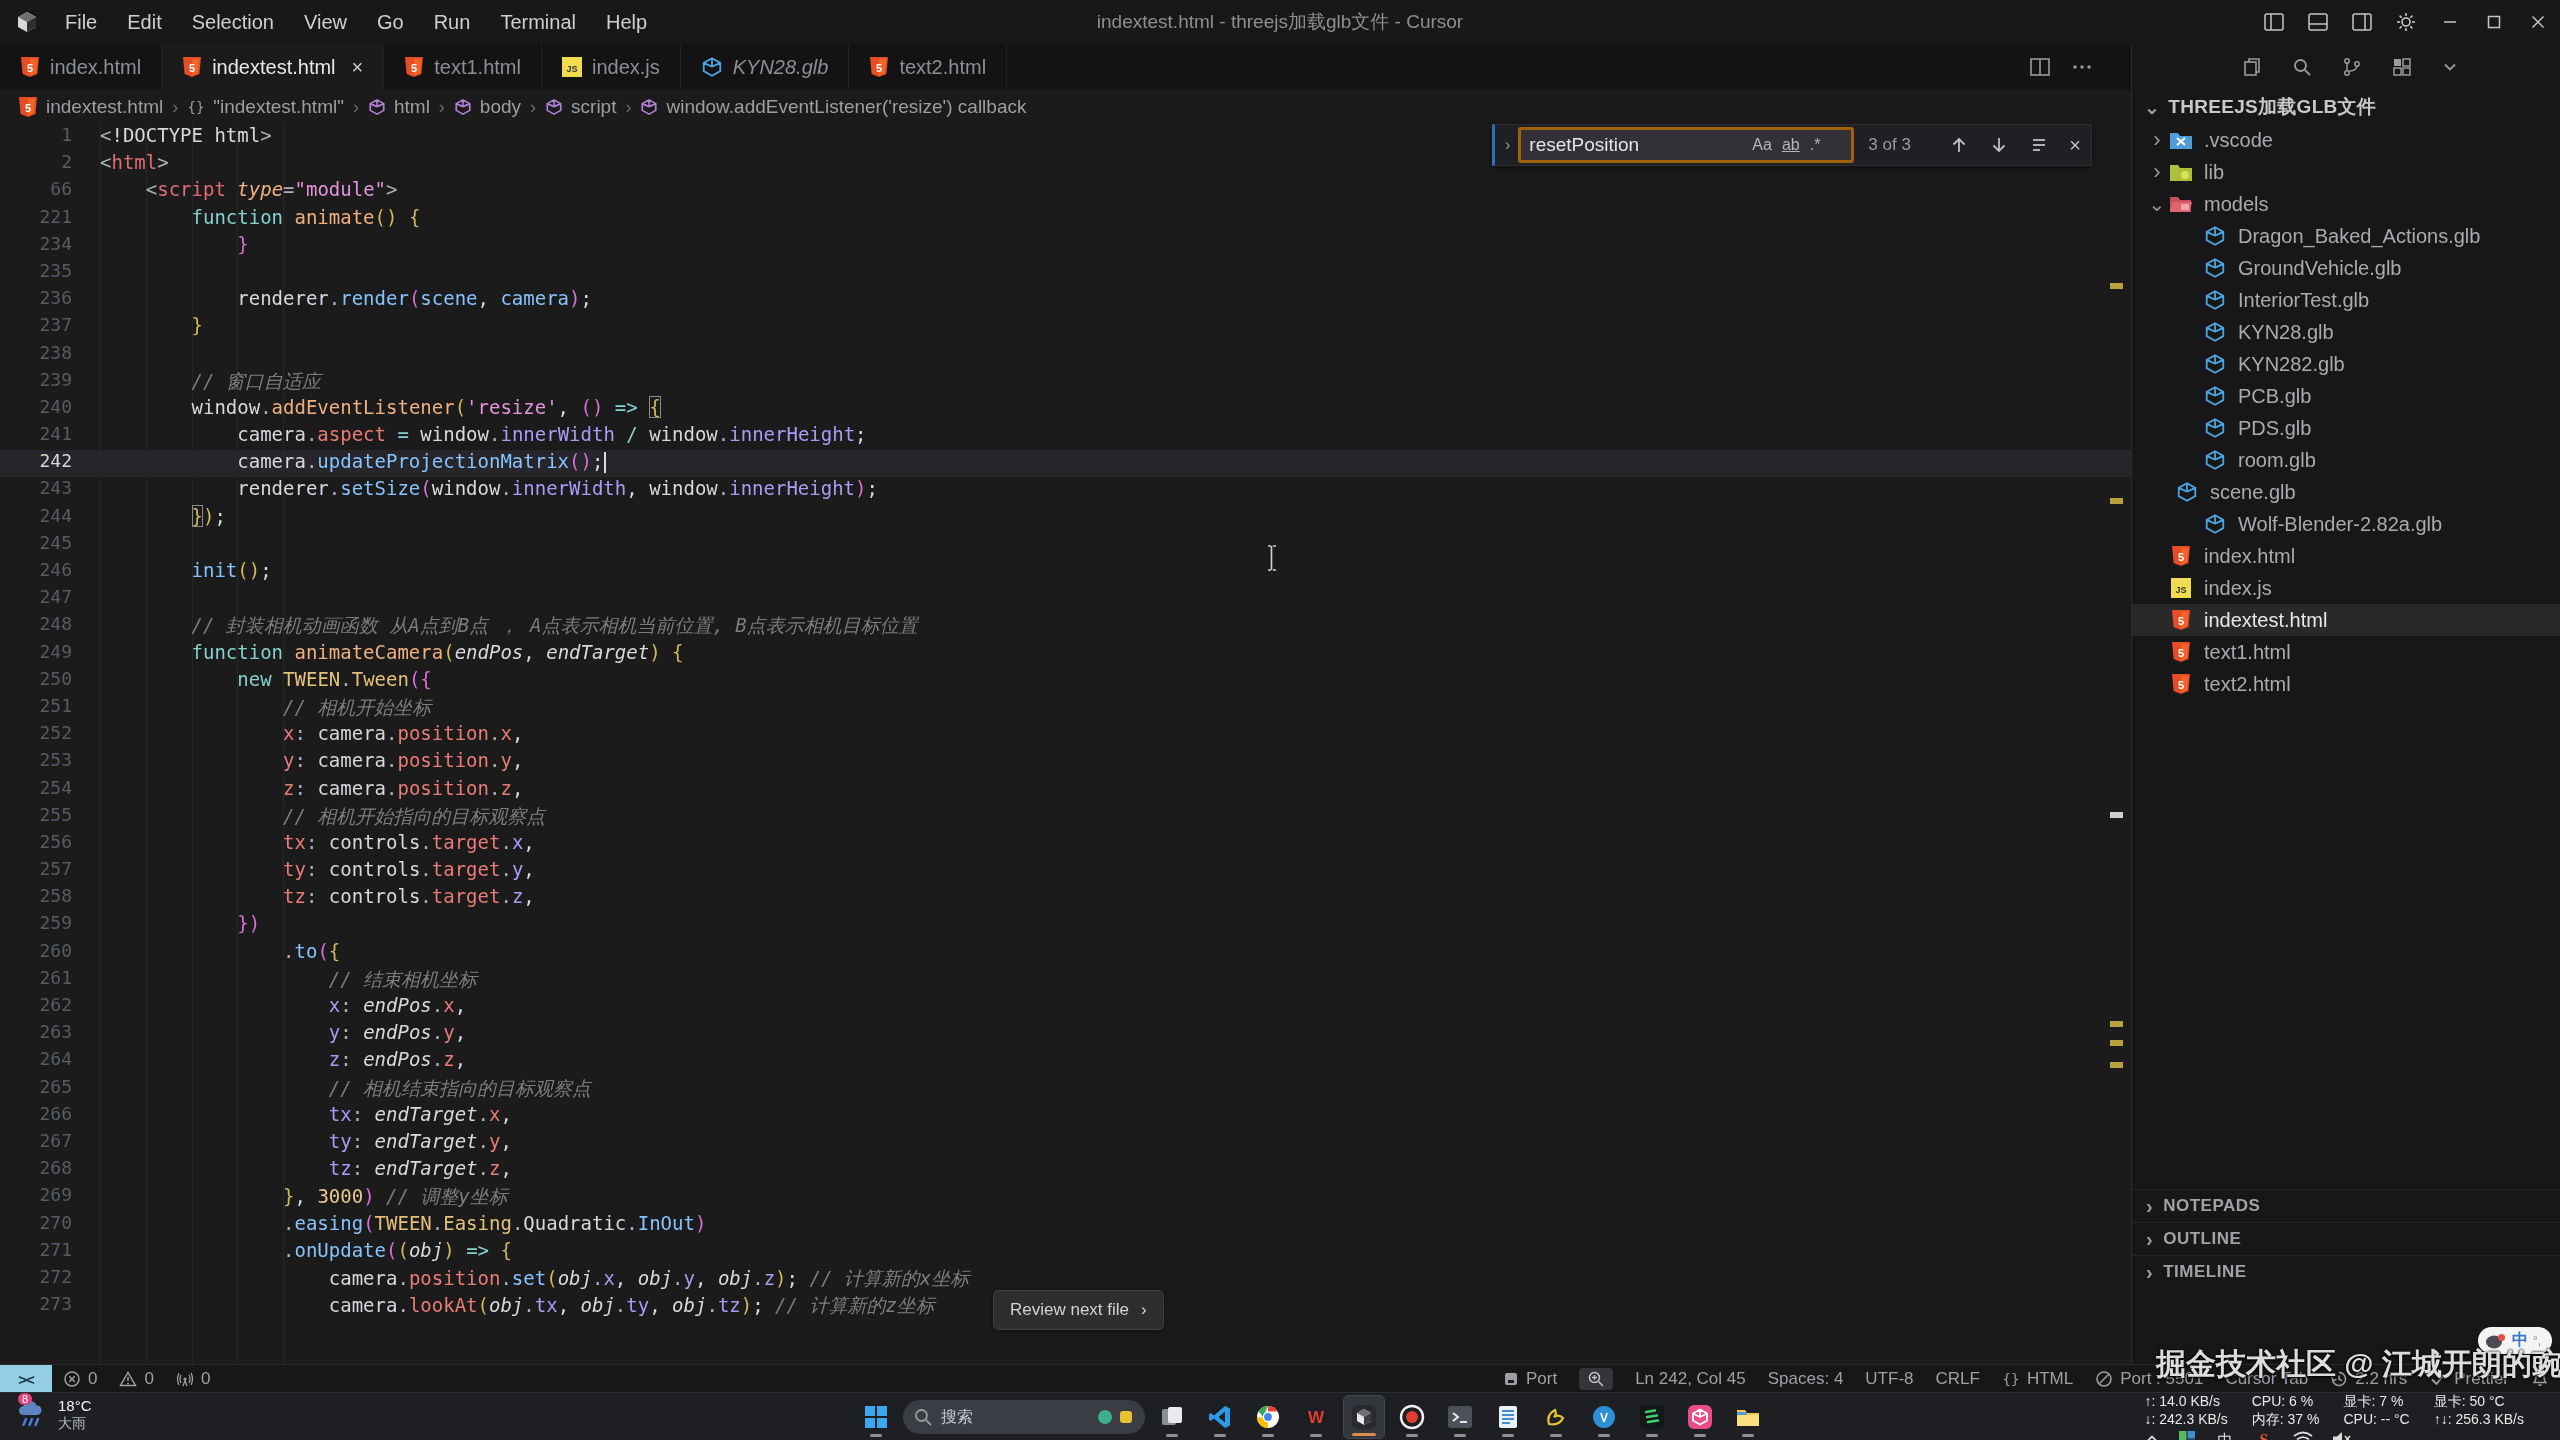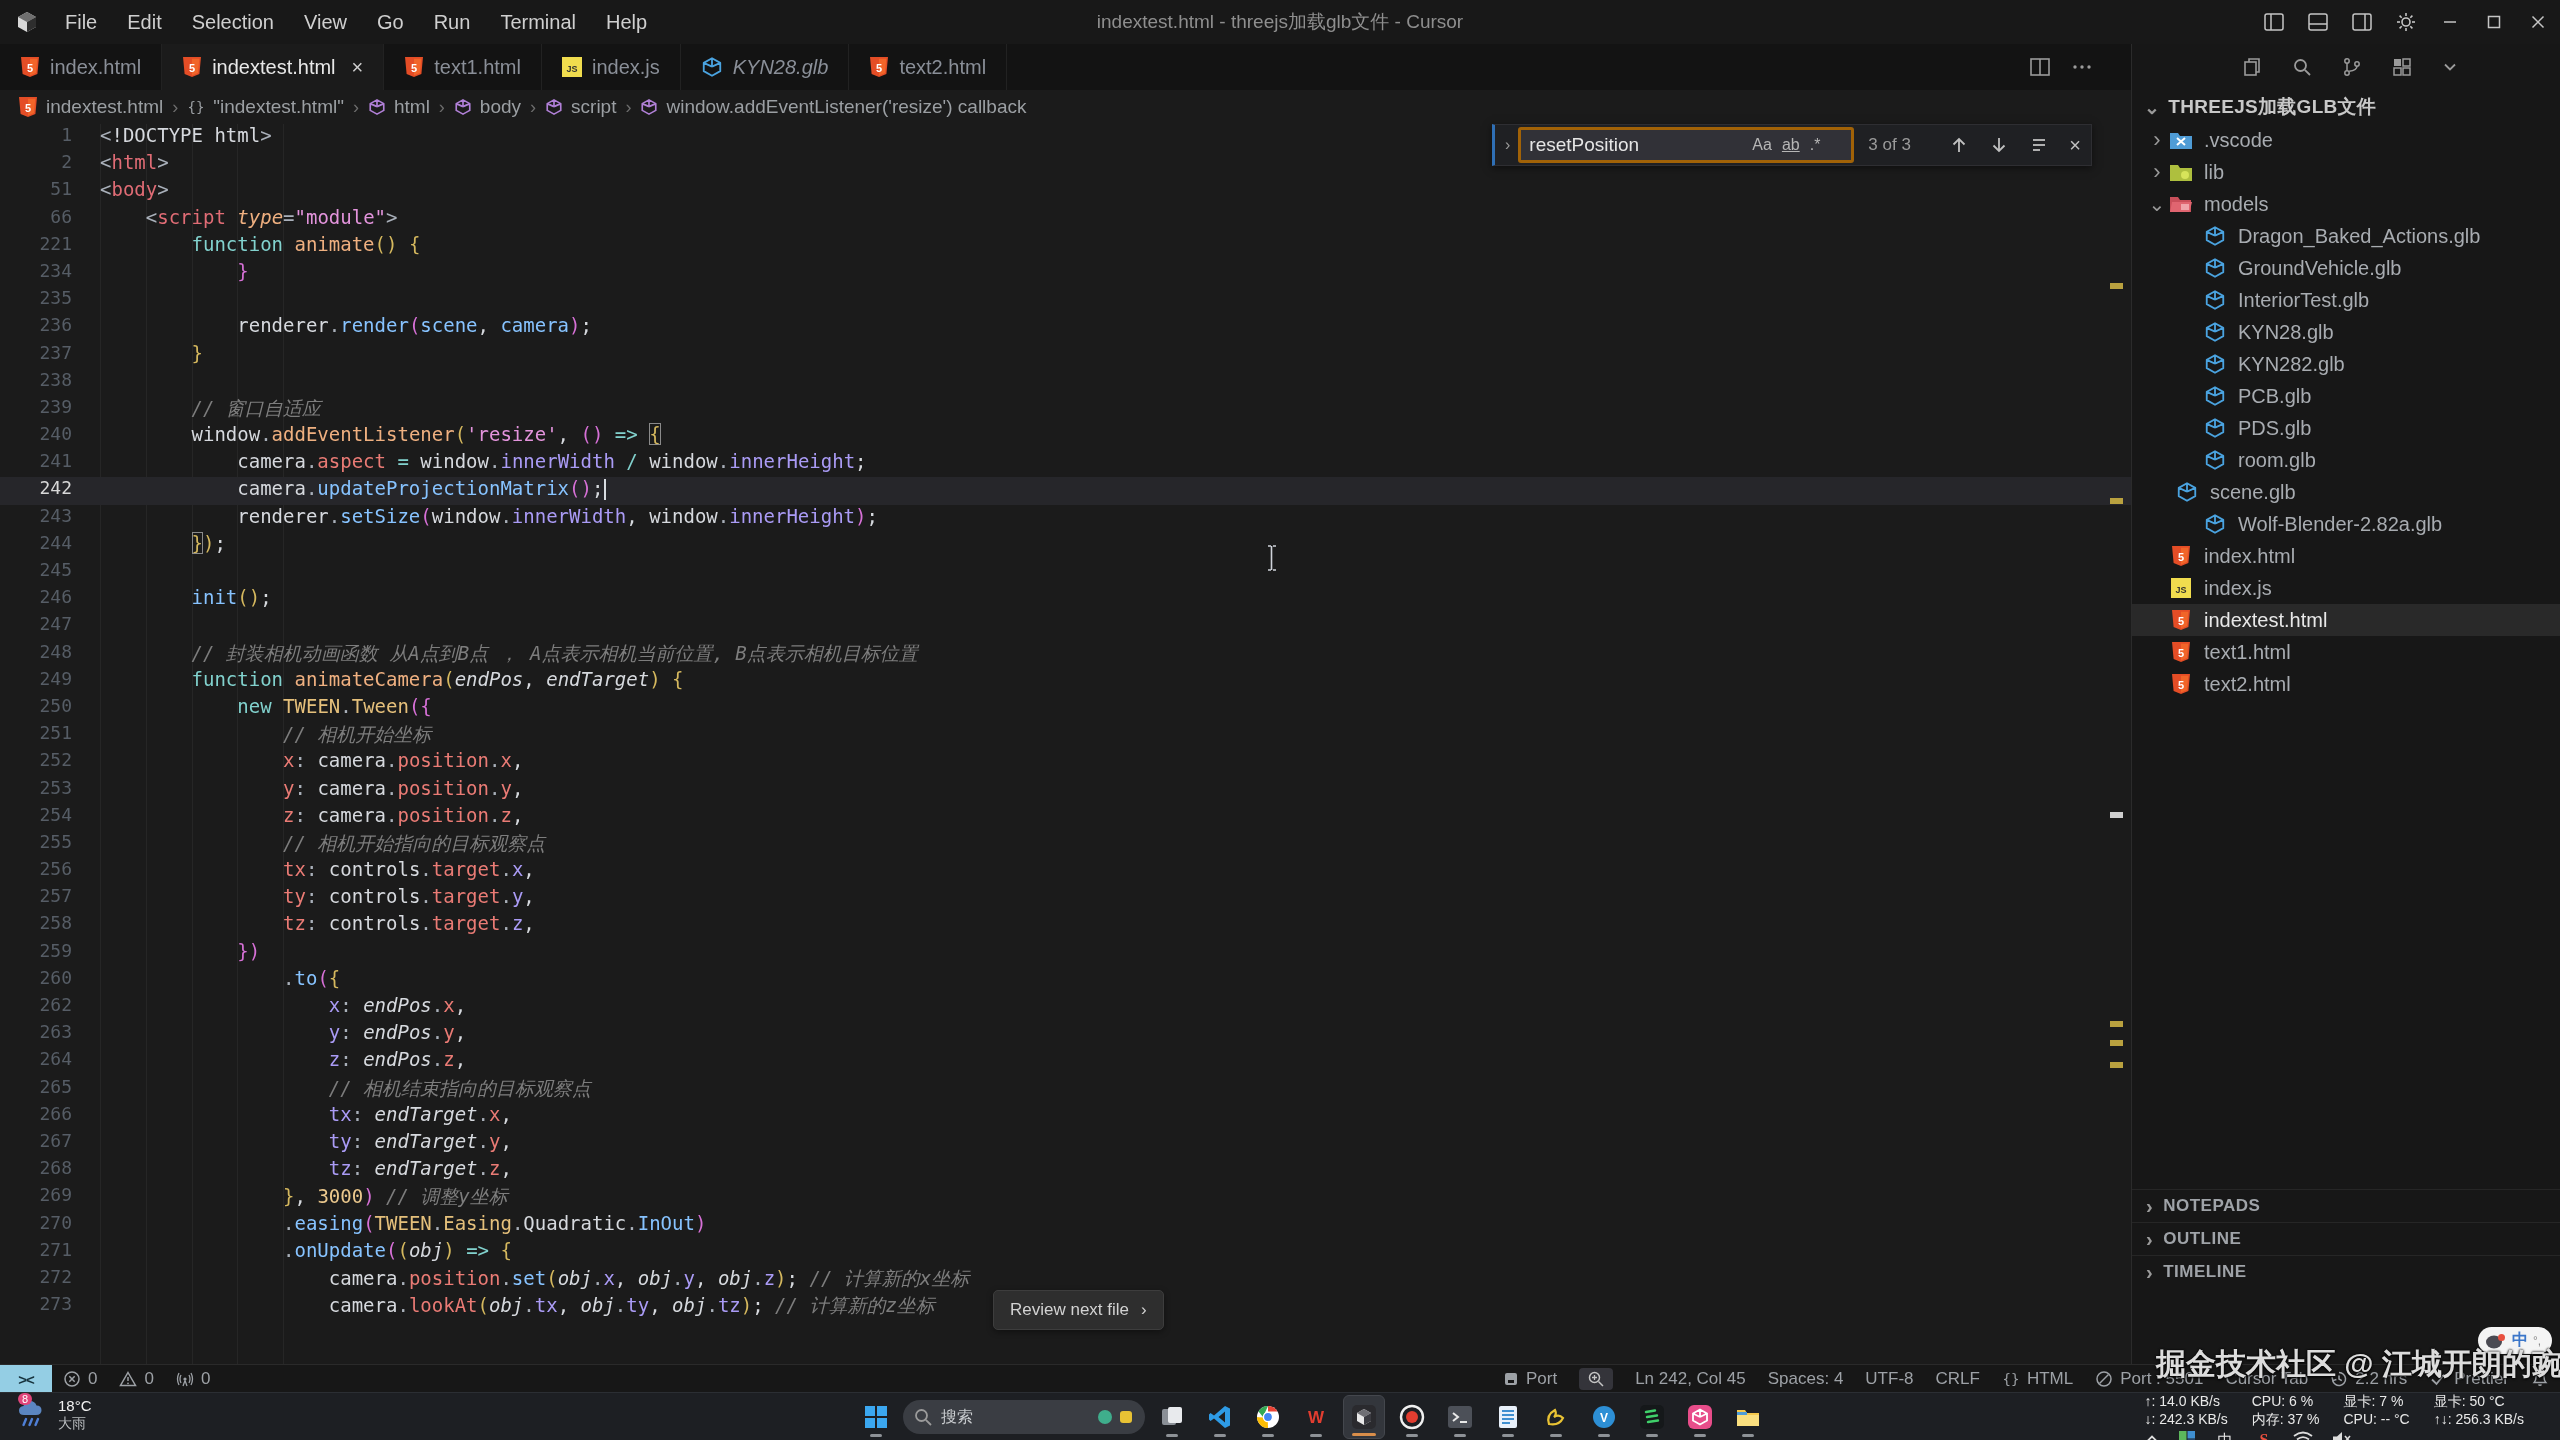--- a/index.html
+++ b/index.html
@@ -322,21 +322,20 @@
     <div class="guides">
         <div class="guide" style="left: 100px;"></div>
         <div class="guide" style="left: 145.76px;"></div>
         <div class="guide" style="left: 191.52px;"></div>
         <div class="guide" style="left: 237.28px;"></div>
         <div class="guide" style="left: 283.04px;"></div>
       </div>
     <div id="code">
         <div class="code-row"><div class="gutter">1</div><div class="codetext"><span class="tk-d">&lt;</span><span class="tk-p">!DOCTYPE html</span><span class="tk-d">&gt;</span></div></div>
         <div class="code-row"><div class="gutter">2</div><div class="codetext"><span class="tk-d">&lt;</span><span class="tk-tg">html</span><span class="tk-d">&gt;</span></div></div>
-        <div class="code-row"><div class="gutter">51</div><div class="codetext"><span class="tk-d">&lt;</span><span class="tk-tg">body</span><span class="tk-d">&gt;</span></div></div>
         <div class="code-row"><div class="gutter">66</div><div class="codetext"><span class="tk-p">    </span><span class="tk-d">&lt;</span><span class="tk-tg">script</span><span class="tk-p"> </span><span class="tk-at">type</span><span class="tk-d">=</span><span class="tk-s">"module"</span><span class="tk-d">&gt;</span></div></div>
         <div class="code-row"><div class="gutter">221</div><div class="codetext"><span class="tk-p">        </span><span class="tk-k">function</span><span class="tk-p"> </span><span class="tk-f">animate</span><span class="tk-g1">()</span><span class="tk-p"> </span><span class="tk-g1">{</span></div></div>
         <div class="code-row"><div class="gutter">234</div><div class="codetext"><span class="tk-p">            </span><span class="tk-g2">}</span></div></div>
         <div class="code-row"><div class="gutter">235</div><div class="codetext"></div></div>
         <div class="code-row"><div class="gutter">236</div><div class="codetext"><span class="tk-p">            renderer</span><span class="tk-d">.</span><span class="tk-b">render</span><span class="tk-g2">(</span><span class="tk-b">scene</span><span class="tk-p">, </span><span class="tk-b">camera</span><span class="tk-g2">)</span><span class="tk-p">;</span></div></div>
         <div class="code-row"><div class="gutter">237</div><div class="codetext"><span class="tk-p">        </span><span class="tk-g1">}</span></div></div>
         <div class="code-row"><div class="gutter">238</div><div class="codetext"></div></div>
         <div class="code-row"><div class="gutter">239</div><div class="codetext"><span class="tk-p">        </span><span class="tk-m">// 窗口自适应</span></div></div>
         <div class="code-row"><div class="gutter">240</div><div class="codetext"><span class="tk-p">        window</span><span class="tk-d">.</span><span class="tk-f">addEventListener</span><span class="tk-g1">(</span><span class="tk-s">'resize'</span><span class="tk-p">, </span><span class="tk-g2">()</span><span class="tk-p"> </span><span class="tk-t">=&gt;</span><span class="tk-p"> </span><span class="tk-g1m">{</span></div></div>
         <div class="code-row"><div class="gutter">241</div><div class="codetext"><span class="tk-p">            camera</span><span class="tk-d">.</span><span class="tk-r">aspect</span><span class="tk-p"> </span><span class="tk-t">=</span><span class="tk-p"> window</span><span class="tk-d">.</span><span class="tk-v">innerWidth</span><span class="tk-p"> </span><span class="tk-t">/</span><span class="tk-p"> window</span><span class="tk-d">.</span><span class="tk-v">innerHeight</span><span class="tk-p">;</span></div></div>
@@ -352,20 +351,21 @@
         <div class="code-row"><div class="gutter">251</div><div class="codetext"><span class="tk-p">                </span><span class="tk-m">// 相机开始坐标</span></div></div>
         <div class="code-row"><div class="gutter">252</div><div class="codetext"><span class="tk-p">                </span><span class="tk-r">x</span><span class="tk-d">: </span><span class="tk-p">camera</span><span class="tk-d">.</span><span class="tk-r">position</span><span class="tk-d">.</span><span class="tk-r">x</span><span class="tk-p">,</span></div></div>
         <div class="code-row"><div class="gutter">253</div><div class="codetext"><span class="tk-p">                </span><span class="tk-r">y</span><span class="tk-d">: </span><span class="tk-p">camera</span><span class="tk-d">.</span><span class="tk-r">position</span><span class="tk-d">.</span><span class="tk-r">y</span><span class="tk-p">,</span></div></div>
         <div class="code-row"><div class="gutter">254</div><div class="codetext"><span class="tk-p">                </span><span class="tk-r">z</span><span class="tk-d">: </span><span class="tk-p">camera</span><span class="tk-d">.</span><span class="tk-r">position</span><span class="tk-d">.</span><span class="tk-r">z</span><span class="tk-p">,</span></div></div>
         <div class="code-row"><div class="gutter">255</div><div class="codetext"><span class="tk-p">                </span><span class="tk-m">// 相机开始指向的目标观察点</span></div></div>
         <div class="code-row"><div class="gutter">256</div><div class="codetext"><span class="tk-p">                </span><span class="tk-r">tx</span><span class="tk-d">: </span><span class="tk-p">controls</span><span class="tk-d">.</span><span class="tk-r">target</span><span class="tk-d">.</span><span class="tk-v">x</span><span class="tk-p">,</span></div></div>
         <div class="code-row"><div class="gutter">257</div><div class="codetext"><span class="tk-p">                </span><span class="tk-r">ty</span><span class="tk-d">: </span><span class="tk-p">controls</span><span class="tk-d">.</span><span class="tk-r">target</span><span class="tk-d">.</span><span class="tk-v">y</span><span class="tk-p">,</span></div></div>
         <div class="code-row"><div class="gutter">258</div><div class="codetext"><span class="tk-p">                </span><span class="tk-r">tz</span><span class="tk-d">: </span><span class="tk-p">controls</span><span class="tk-d">.</span><span class="tk-r">target</span><span class="tk-d">.</span><span class="tk-v">z</span><span class="tk-p">,</span></div></div>
         <div class="code-row"><div class="gutter">259</div><div class="codetext"><span class="tk-p">            </span><span class="tk-g2">})</span></div></div>
         <div class="code-row"><div class="gutter">260</div><div class="codetext"><span class="tk-p">                </span><span class="tk-d">.</span><span class="tk-b">to</span><span class="tk-g2">(</span><span class="tk-g1">{</span></div></div>
+        <div class="code-row"><div class="gutter">261</div><div class="codetext"><span class="tk-p">                    </span><span class="tk-m">// 结束相机坐标</span></div></div>
         <div class="code-row"><div class="gutter">262</div><div class="codetext"><span class="tk-p">                    </span><span class="tk-v">x</span><span class="tk-d">: </span><span class="tk-pa">endPos</span><span class="tk-d">.</span><span class="tk-r">x</span><span class="tk-p">,</span></div></div>
         <div class="code-row"><div class="gutter">263</div><div class="codetext"><span class="tk-p">                    </span><span class="tk-v">y</span><span class="tk-d">: </span><span class="tk-pa">endPos</span><span class="tk-d">.</span><span class="tk-r">y</span><span class="tk-p">,</span></div></div>
         <div class="code-row"><div class="gutter">264</div><div class="codetext"><span class="tk-p">                    </span><span class="tk-v">z</span><span class="tk-d">: </span><span class="tk-pa">endPos</span><span class="tk-d">.</span><span class="tk-r">z</span><span class="tk-p">,</span></div></div>
         <div class="code-row"><div class="gutter">265</div><div class="codetext"><span class="tk-p">                    </span><span class="tk-m">// 相机结束指向的目标观察点</span></div></div>
         <div class="code-row"><div class="gutter">266</div><div class="codetext"><span class="tk-p">                    </span><span class="tk-v">tx</span><span class="tk-d">: </span><span class="tk-pa">endTarget</span><span class="tk-d">.</span><span class="tk-r">x</span><span class="tk-p">,</span></div></div>
         <div class="code-row"><div class="gutter">267</div><div class="codetext"><span class="tk-p">                    </span><span class="tk-v">ty</span><span class="tk-d">: </span><span class="tk-pa">endTarget</span><span class="tk-d">.</span><span class="tk-r">y</span><span class="tk-p">,</span></div></div>
         <div class="code-row"><div class="gutter">268</div><div class="codetext"><span class="tk-p">                    </span><span class="tk-v">tz</span><span class="tk-d">: </span><span class="tk-pa">endTarget</span><span class="tk-d">.</span><span class="tk-r">z</span><span class="tk-p">,</span></div></div>
         <div class="code-row"><div class="gutter">269</div><div class="codetext"><span class="tk-p">                </span><span class="tk-g1">}</span><span class="tk-p">, </span><span class="tk-n">3000</span><span class="tk-g2">)</span><span class="tk-p"> </span><span class="tk-m">// 调整y坐标</span></div></div>
         <div class="code-row"><div class="gutter">270</div><div class="codetext"><span class="tk-p">                </span><span class="tk-d">.</span><span class="tk-b">easing</span><span class="tk-g2">(</span><span class="tk-c">TWEEN</span><span class="tk-d">.</span><span class="tk-c">Easing</span><span class="tk-d">.</span><span class="tk-p">Quadratic</span><span class="tk-d">.</span><span class="tk-b">InOut</span><span class="tk-g2">)</span></div></div>
         <div class="code-row"><div class="gutter">271</div><div class="codetext"><span class="tk-p">                </span><span class="tk-d">.</span><span class="tk-b">onUpdate</span><span class="tk-g2">(</span><span class="tk-g1">(</span><span class="tk-pa">obj</span><span class="tk-g1">)</span><span class="tk-p"> </span><span class="tk-t">=&gt;</span><span class="tk-p"> </span><span class="tk-g1">{</span></div></div>

